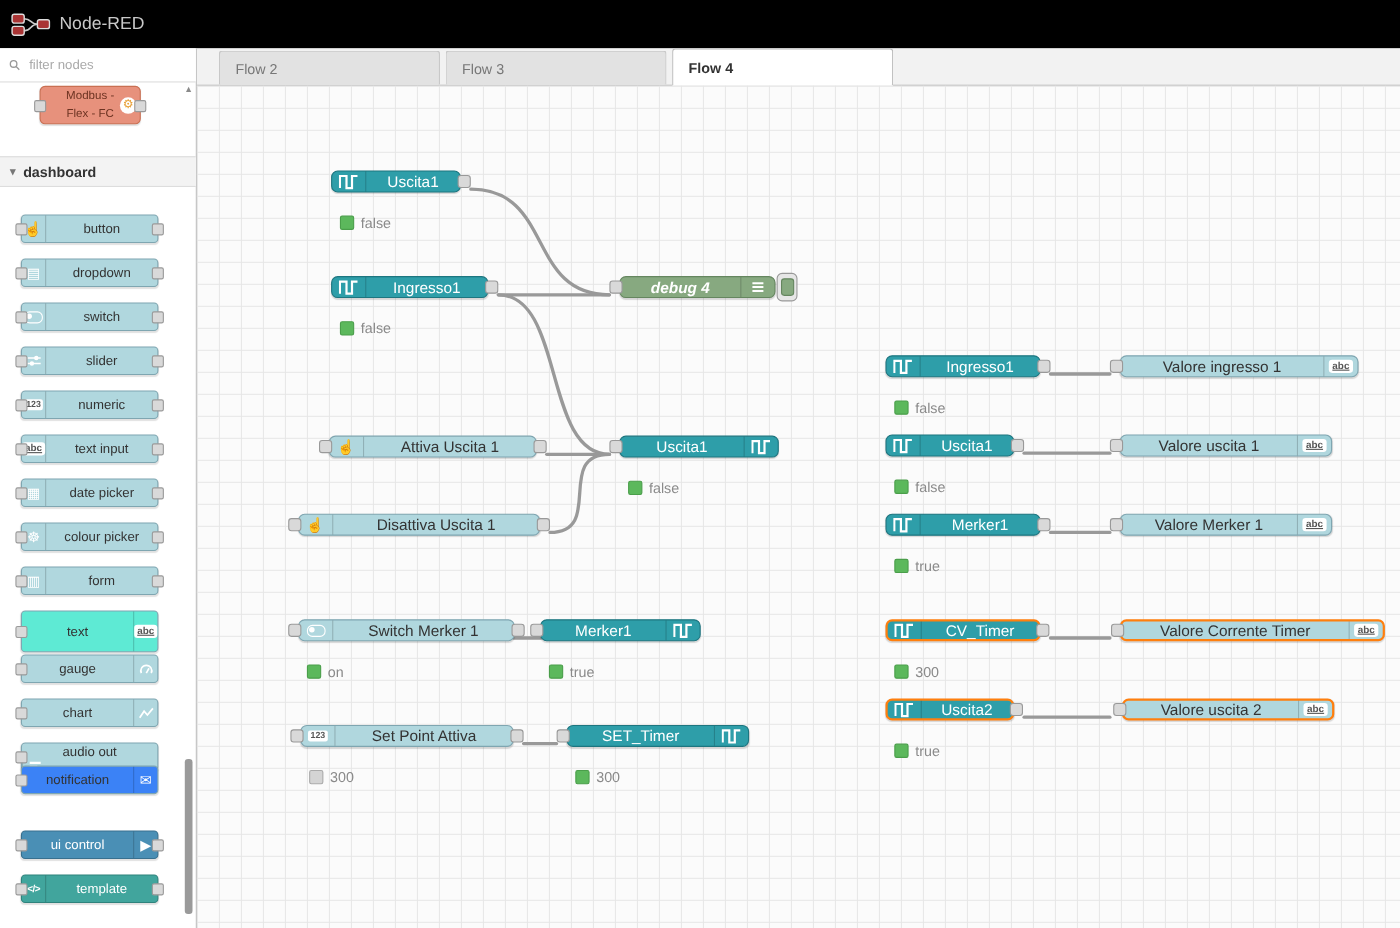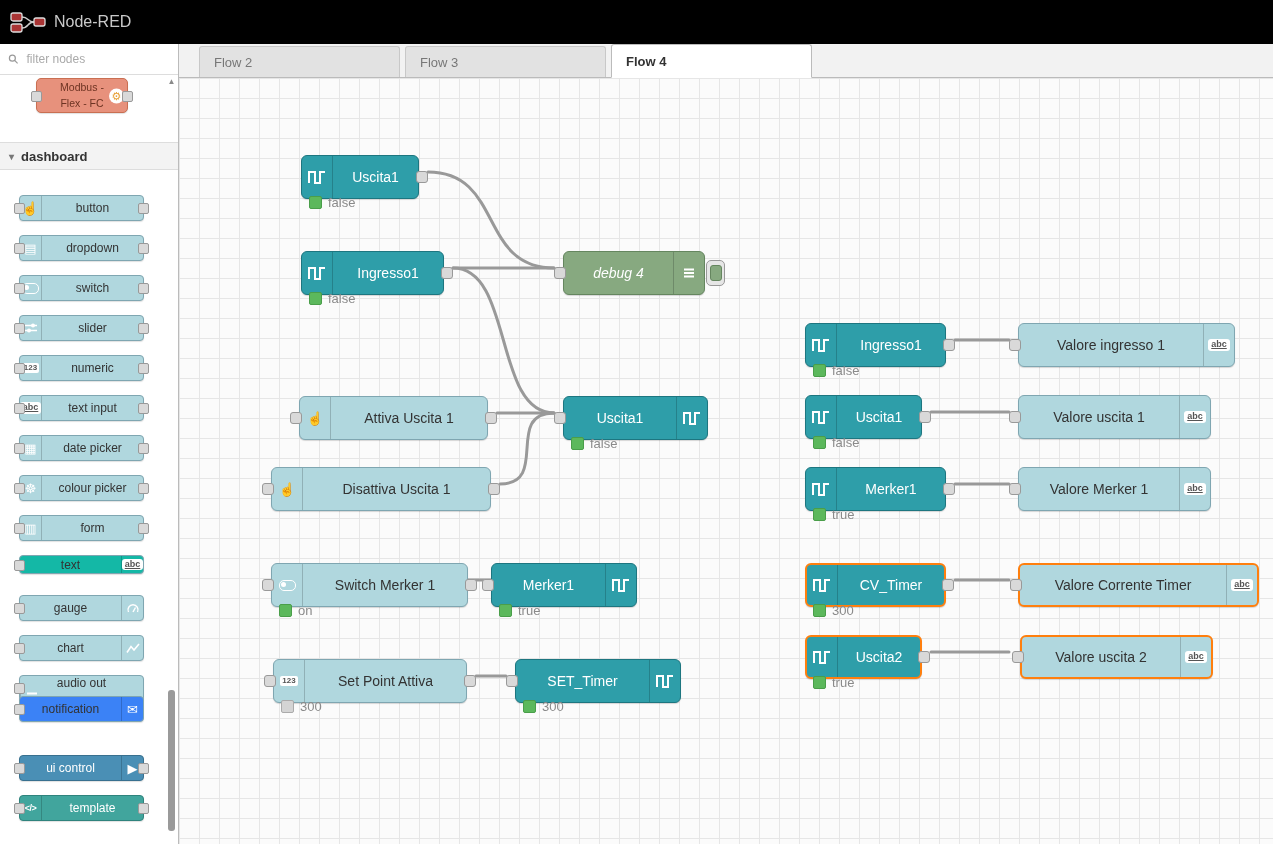--- a/index.html
+++ b/index.html
@@ -46,21 +46,21 @@
   .tab.active{background:#fff;color:#333;font-weight:bold;border-color:#bbb;height:34px;
               margin-bottom:-1px;border-bottom:1px solid #fff;}
 
   
   .canvas{position:absolute;left:179px;top:78px;right:0;bottom:0;background:#fbfbfb;
           background-image:linear-gradient(#e6e6e6 1px,transparent 1px),
                            linear-gradient(90deg,#e6e6e6 1px,transparent 1px);
           background-size:20px 20px;overflow:hidden;}
   .wires{position:absolute;left:0;top:0;}
 
-  .node{position:absolute;height:44px;border:1px solid;border-radius:6px;box-sizing:border-box;
+  .node{position:absolute;height:20px;border:1px solid;border-radius:6px;box-sizing:border-box;
         display:flex;box-shadow:0 1px 1px rgba(0,0,0,.15);}
   .node .lbl{flex:1;display:flex;align-items:center;justify-content:center;font-size:14px;
              white-space:nowrap;padding:0 4px;}
   .node .lbl.it{font-style:italic;}
   .strip{display:flex;align-items:center;justify-content:center;flex:none;}
   .node .strip{width:30px;}
   .pstrip{width:21px;}
   .strip.left{border-right:1px solid rgba(0,0,0,.18);}
   .strip.right{border-left:1px solid rgba(0,0,0,.18);order:2;}
 
@@ -216,21 +216,21 @@
         <div class="pal-node" style="top: 471px; left: 19px; width: 125px; height: 26px; background: rgb(176, 215, 222); border-color: rgb(127, 166, 177); color: rgb(51, 51, 51);">
           <span class="strip pstrip left">
             <span class="nicon">
               <span class="g">▥</span>
             </span>
           </span>
           <span class="plbl">form</span>
           <span class="nub left"></span>
           <span class="nub right"></span>
         </div>
-        <div class="pal-node" style="top: 511px; left: 19px; width: 125px; height: 19px; background: #14b8a6; border-color: rgb(127, 166, 177); color: rgb(51, 51, 51);">
+        <div class="pal-node" style="top: 511px; left: 19px; width: 125px; height: 38px; background: #5eead4; border-color: rgb(127, 166, 177); color: rgb(51, 51, 51);">
           <span class="plbl">text</span>
           <span class="strip pstrip right">
             <span class="nicon">
               <span class="babc">abc</span>
             </span>
           </span>
           <span class="nub left"></span>
         </div>
         <div class="pal-node" style="top: 551px; left: 19px; width: 125px; height: 26px; background: rgb(176, 215, 222); border-color: rgb(127, 166, 177); color: rgb(51, 51, 51);">
           <span class="plbl">gauge</span>
@@ -356,21 +356,21 @@
             </svg>
           </span>
         </span>
         <span class="lbl">Ingresso1</span>
         <span class="port out"></span>
       </div>
       <div class="status" style="left: 130px; top: 213px;">
         <span class="sq" style="background:#5cb85c;border-color:#4a9e4a"></span>
         <span>false</span>
       </div>
-      <div class="node" style="left: 384px; top: 173px; width: 142px; background: rgb(135, 169, 128); color: rgb(255, 255, 255); border-color: rgb(101, 134, 95);">
+      <div class="node" style="left: 384px; top: 173px; width: 142px; background: rgb(135, 169, 128); color: rgb(255, 255, 255); border-color: rgb(101, 134, 95); font-weight: bold;">
         <span class="lbl it">debug 4</span>
         <span class="strip right">
           <span class="nicon">
             <svg width="14" height="14" viewBox="0 0 14 14">
               <path d="M2 3.5h10M2 7h10M2 10.5h10" stroke="#fff" stroke-width="1.8"></path>
             </svg>
           </span>
         </span>
         <span class="port in"></span>
         <span class="dbtn"></span>

